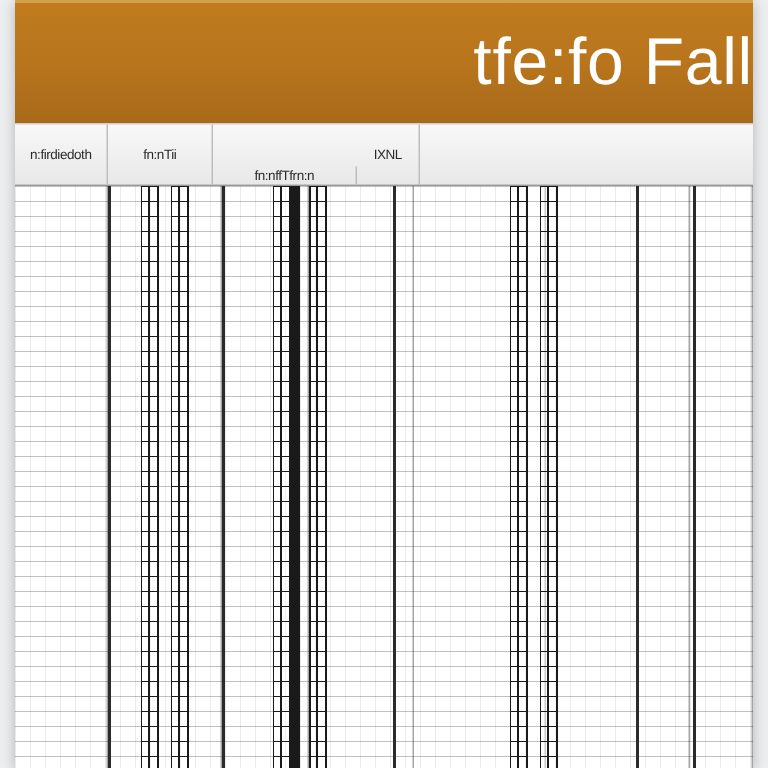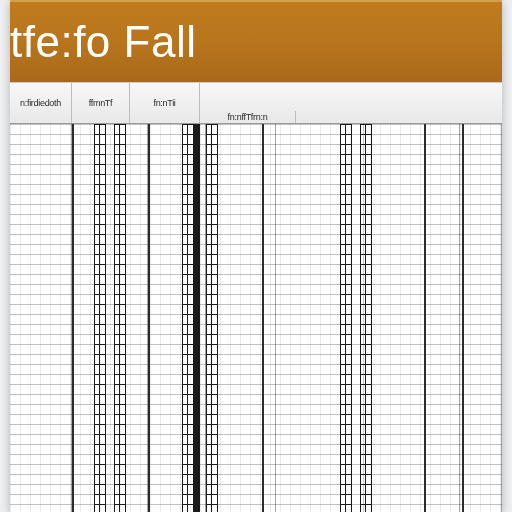--- a/index.html
+++ b/index.html
@@ -24,20 +24,21 @@
     height: 82px;
     background: linear-gradient(to bottom, #c07b1e 0%, #b8751c 50%, #a8691a 100%);
     color: #fff;
     display: flex;
     align-items: center;
     padding-left: 0;
     font-size: 44px;
     font-weight: 400;
     letter-spacing: 0.5px;
     border-top: 2px solid #d4a04a;
+    justify-content: flex-end;
   }
   .col-headers {
     height: 42px;
     background: linear-gradient(to bottom, #f8f8f8, #e8e8e8);
     border-top: 1px solid #ccc;
     border-bottom: 1px solid #999;
     display: flex;
     align-items: stretch;
     font-size: 9px;
     color: #2a2a2a;
@@ -112,23 +113,23 @@
 <body>
 
 <div class="frame">
 
   <div class="title-bar">
     <span>tfe:fo Fall</span>
   </div>
 
   <div class="col-headers" id="colheaders">
       <div class="col-h" style="width: 62px; flex: 0 0 62px;">n:firdiedoth</div>
-      <div class="col-h" style="width: 58px; flex: 0 0 58px;">ffmnTf</div>
       <div class="col-h" style="width: 70px; flex: 0 0 70px;">fn:nTii</div>
       <div class="col-h" style="width: 96px; flex: 0 0 96px; margin-top: 28px;">fn:nffTfrn:n</div>
+      <div class="col-h" style="width: 42px; flex: 0 0 42px;">IXNL</div>
     </div>
 
   <div class="grid-area">
     <div class="fine-grid"></div>
     <div class="row-lines"></div>
     <div class="cols" id="widecols">
         <div class="wide-col" style="width: 62px;"></div>
         <div class="wide-col" style="width: 76px;"></div>
         <div class="wide-col" style="width: 58px;"></div>
         <div class="wide-col" style="width: 70px;"></div>

